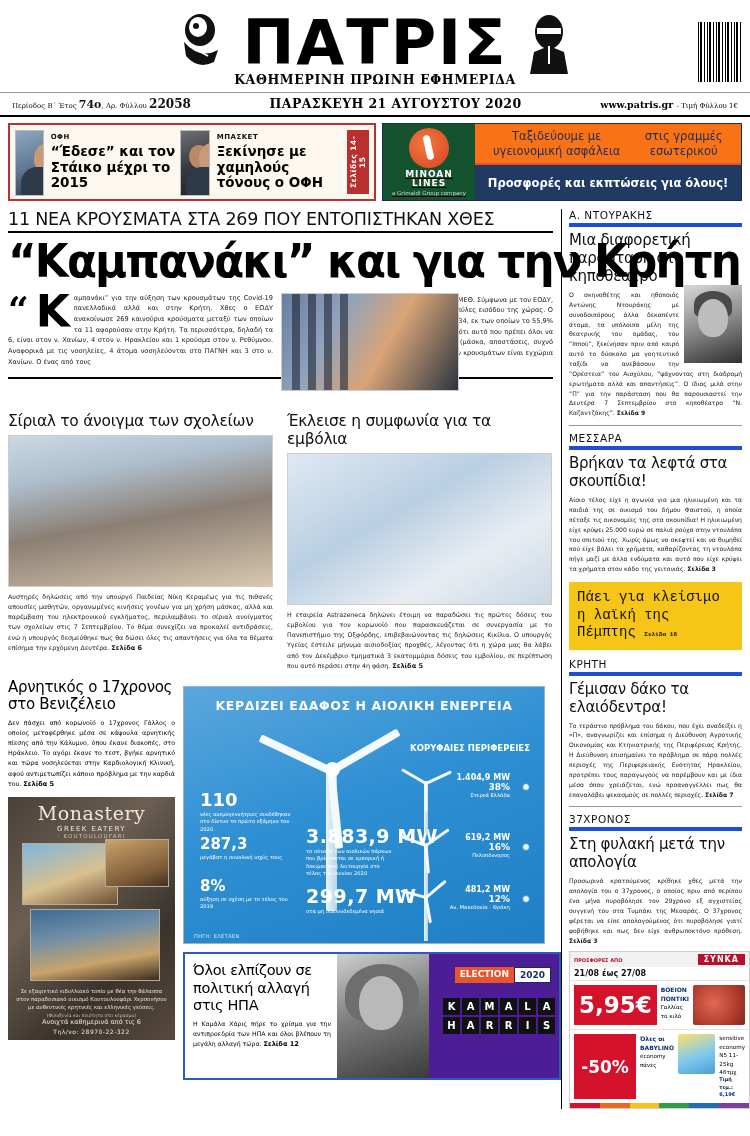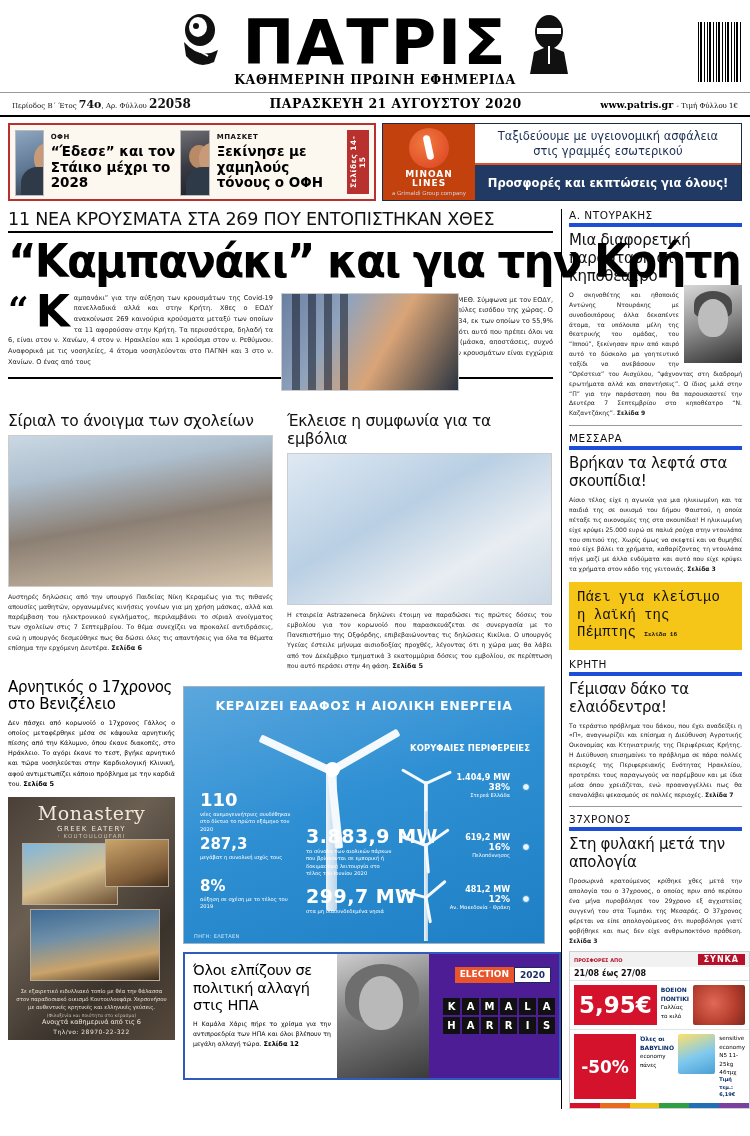--- a/index.html
+++ b/index.html
@@ -55,31 +55,31 @@
      background:#b98a66; left:8px; top:14px; }
   .sp-photo .body { position:absolute; width:54px;height:28px;border-radius:16px 16px 0 0;
      background:#2e3a48; left:5px; bottom:0; }
   .sp-txt { display:flex; flex-direction:column; justify-content:center; }
   .sp-kicker { font-size:7px; font-weight:bold; letter-spacing:0.5px; color:#111; margin-bottom:3px;}
   .sp-head { font-size:13.5px; font-weight:bold; line-height:1.18; color:#000; }
   .sp-pages { writing-mode:vertical-rl; transform:rotate(180deg);
      background:#b8312f; color:#fff; font-size:7.5px; font-weight:bold;
      padding:4px 2px; text-align:center; letter-spacing:0.5px; margin-left:2px;}
   .promo-ad { flex:1; border:1px solid #1b2b4d; background:#203a63; display:flex; height:78px; overflow:hidden;}
-  .ad-logo { width:92px; background:#c2410c; display:flex; flex-direction:column;
-     align-items:center; justify-content:center; padding:3px; }
+  .ad-logo { width:92px; background:#14532d; display:flex; flex-direction:column;
+     align-items:center; justify-content:center; padding:3px;text-decoration:underline; }
   .ml-circle { width:40px;height:40px;border-radius:50%;
      background:radial-gradient(circle at 40% 38%,#f07b3f 0%,#e2512a 70%,#c33f1f 100%);
      position:relative; }
   .ml-circle:after{ content:""; position:absolute; left:16px; top:7px; width:7px;height:25px;
      background:#fff; border-radius:4px; transform:rotate(-12deg);}
   .ml-name { color:#fff; font-size:9px; font-weight:bold; letter-spacing:1px; margin-top:2px; line-height:1.05; text-align:center;}
   .ml-grim { color:#c8d4e6; font-size:5.5px; margin-top:2px; }
   .ad-right { flex:1; display:flex; flex-direction:column; }
-  .ad-top { flex:1; background:#ffffff; color:#1b2f54; display:flex; flex-direction:column;
+  .ad-top { flex:1; background:#f97316; color:#1b2f54; display:flex; flex-direction:row;
      align-items:center; justify-content:center; font-size:11.5px; line-height:1.25; text-align:center; padding:2px 6px;}
   .ad-bot { flex:1; background:#203a63; color:#fff; display:flex; align-items:center;
      justify-content:center; font-size:11.5px; font-weight:bold; border-top:2px solid #e2512a;}
 
   
   .content { display:flex; padding:8px 8px 0; gap:8px; }
   .col-main { width:545px; }
   .col-side { width:181px; border-left:1px solid #000; padding-left:7px; }
 
   
@@ -249,21 +249,21 @@
 
   <div class="promo">
     <div class="promo-sports">
       <div class="sp-item">
         <div class="sp-photo a">
           <div class="head"></div>
             <div class="body"></div>
         </div>
         <div class="sp-txt">
           <div class="sp-kicker">ΟΦΗ</div>
-          <div class="sp-head">“Έδεσε” και τον Στάικο μέχρι το 2028</div>
+          <div class="sp-head">“Έδεσε” και τον Στάικο μέχρι το 2015</div>
         </div>
       </div>
       <div class="sp-item">
         <div class="sp-photo b">
           <div class="head2"></div>
             <div class="head"></div>
             <div class="body"></div>
         </div>
         <div class="sp-txt">
           <div class="sp-kicker">ΜΠΑΣΚΕΤ</div>

